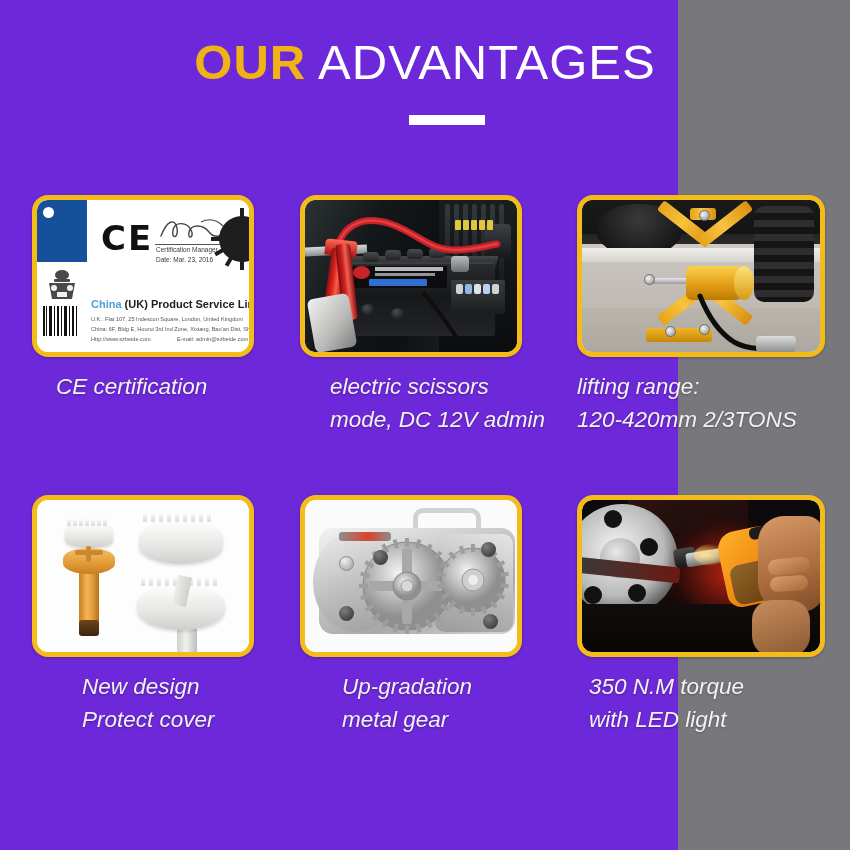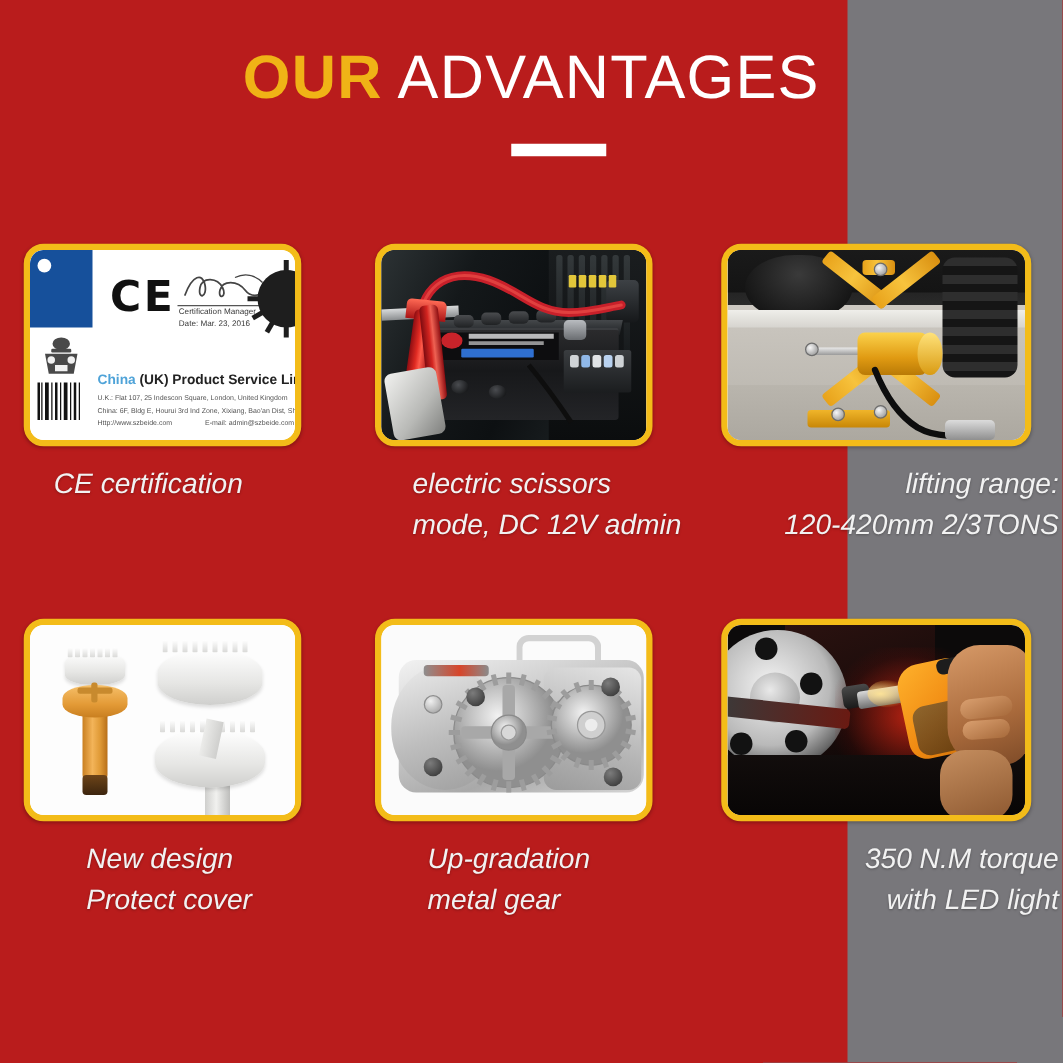--- a/index.html
+++ b/index.html
@@ -1,41 +1,41 @@
 <!DOCTYPE html>
 <html><head>
 <meta charset="utf-8">
 <style>
   html,body{margin:0;padding:0;}
   body{
     width:850px;height:850px;overflow:hidden;
     background:#78777b;
     font-family:"Liberation Sans","DejaVu Sans",sans-serif;
   }
-  .page{position:relative;width:678px;height:850px;background:#b91c1c;}
+  .page{position:relative;width:678px;height:850px;background:#6d28d9;}
 
   
   .header{position:absolute;left:0;top:36px;width:850px;text-align:center;}
   .title{
     font-size:49px;font-weight:bold;letter-spacing:1px;line-height:1.1;
     white-space:nowrap;
   }
   .title .hl{color:#f0b316;}
   .title .rest{color:#ffffff;font-weight:normal;}
   .underline{
     position:absolute;left:409px;top:79px;width:76px;height:10px;background:#ffffff;
   }
 
   
   .grid{position:absolute;left:0;top:195px;width:850px;}
   .row{position:relative;height:300px;}
   .cell{position:absolute;top:0;width:270px;}
-  .c0{left:19px;}
+  .c0{left:32px;}
   .c1{left:300px;}
-  .c2{left:577px;text-align:right;}
+  .c2{left:577px;}
 
   .card{
     position:relative;
     width:222px;height:162px;
     border:5px solid #f3bc19;
     border-radius:16px;
     background:#ffffff;
     box-sizing:border-box;
     overflow:hidden;
     box-shadow:0 1px 3px rgba(0,0,0,.25);

